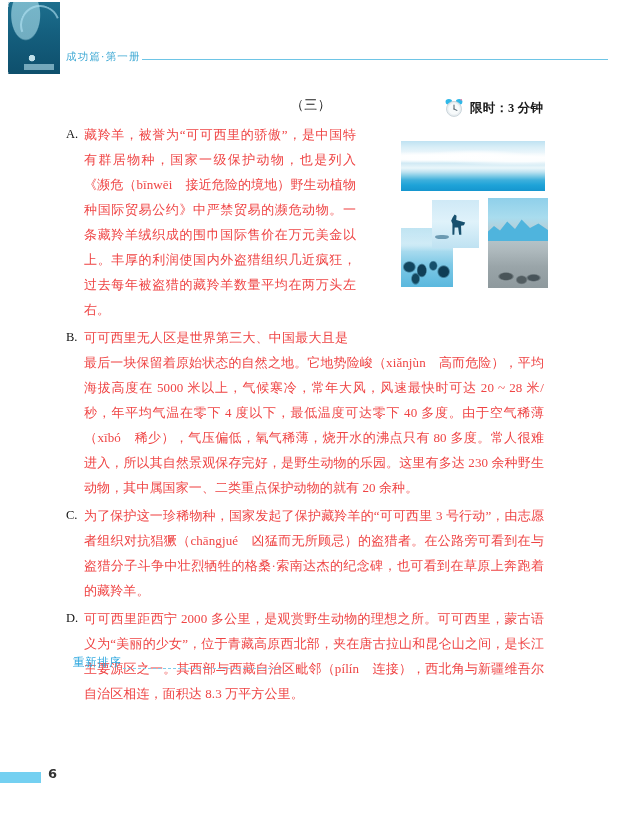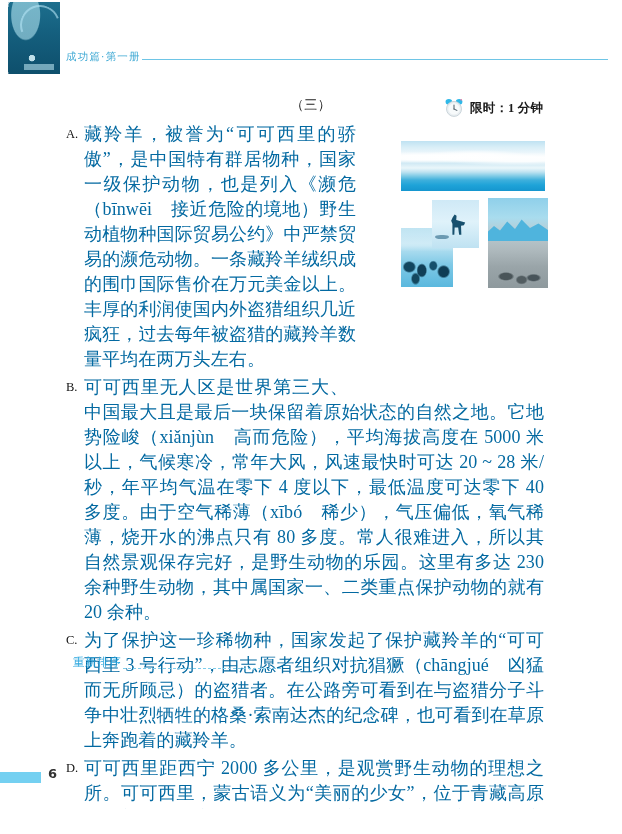--- a/index.html
+++ b/index.html
@@ -198,23 +198,23 @@
   .para-marker {
     width: 18px;
     flex: 0 0 18px;
     font-size: 12.5px;
     line-height: 25px;
     color: #111;
     font-family: "Liberation Serif", serif;
   }
   .para-body {
     flex: 1;
-    font-size: 18px;
+    font-size: 13px;
     line-height: 25px;
-    color: #0369a1;
+    color: #ef4444;
     text-align: justify;
     text-justify: inter-character;
     letter-spacing: .1px;
   }
 
   
   #para-a .para-body { width: 272px; flex: 0 0 272px; }
 
   
   #reorder-row {
@@ -274,21 +274,21 @@
   <div id="timer-badge">
     <svg width="22" height="22" viewBox="0 0 24 24">
       <ellipse cx="6.4" cy="5.2" rx="3.6" ry="3.1" fill="#2fb8e8"></ellipse>
       <ellipse cx="17.6" cy="5.2" rx="3.6" ry="3.1" fill="#2fb8e8"></ellipse>
       <circle cx="12" cy="13" r="8.2" fill="#e9eef1" stroke="#c7d2d8" stroke-width="1"></circle>
       <circle cx="12" cy="13" r="6.2" fill="#f7fafb"></circle>
       <line x1="12" y1="13" x2="12" y2="8.8" stroke="#5b6a72" stroke-width="1.2" stroke-linecap="round"></line>
       <line x1="12" y1="13" x2="15.1" y2="14.6" stroke="#5b6a72" stroke-width="1.2" stroke-linecap="round"></line>
       <circle cx="19.9" cy="3.1" r="0.9" fill="#ef7aa0"></circle>
     </svg>
-    <span id="timer-label">限时：1 分钟</span>
+    <span id="timer-label">限时：3 分钟</span>
   </div>
 
   <div class="photo" id="photo-lake"></div>
   <div class="photo" id="photo-herd"></div>
   <div class="photo" id="photo-antelope-close"></div>
   <div class="photo" id="photo-mountains"></div>
 
   <div id="body-list">
 
     <div class="para" id="para-a">

